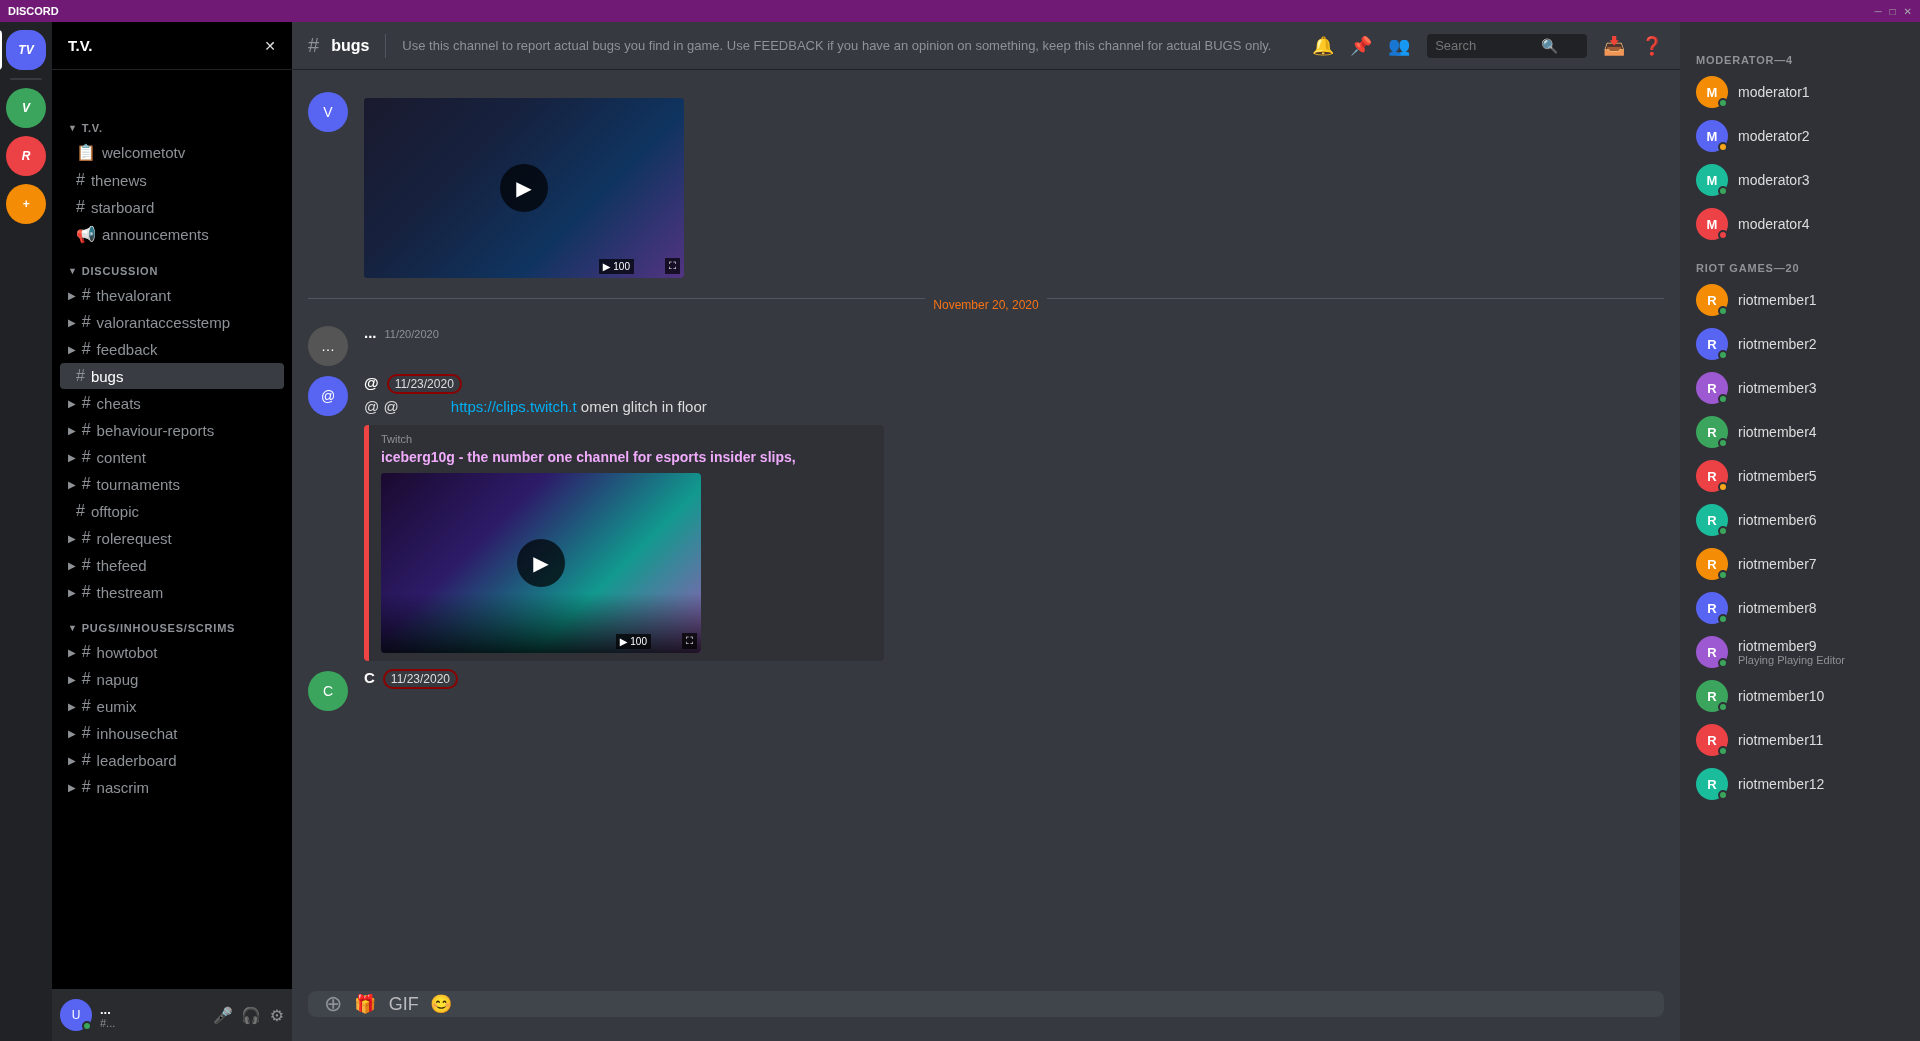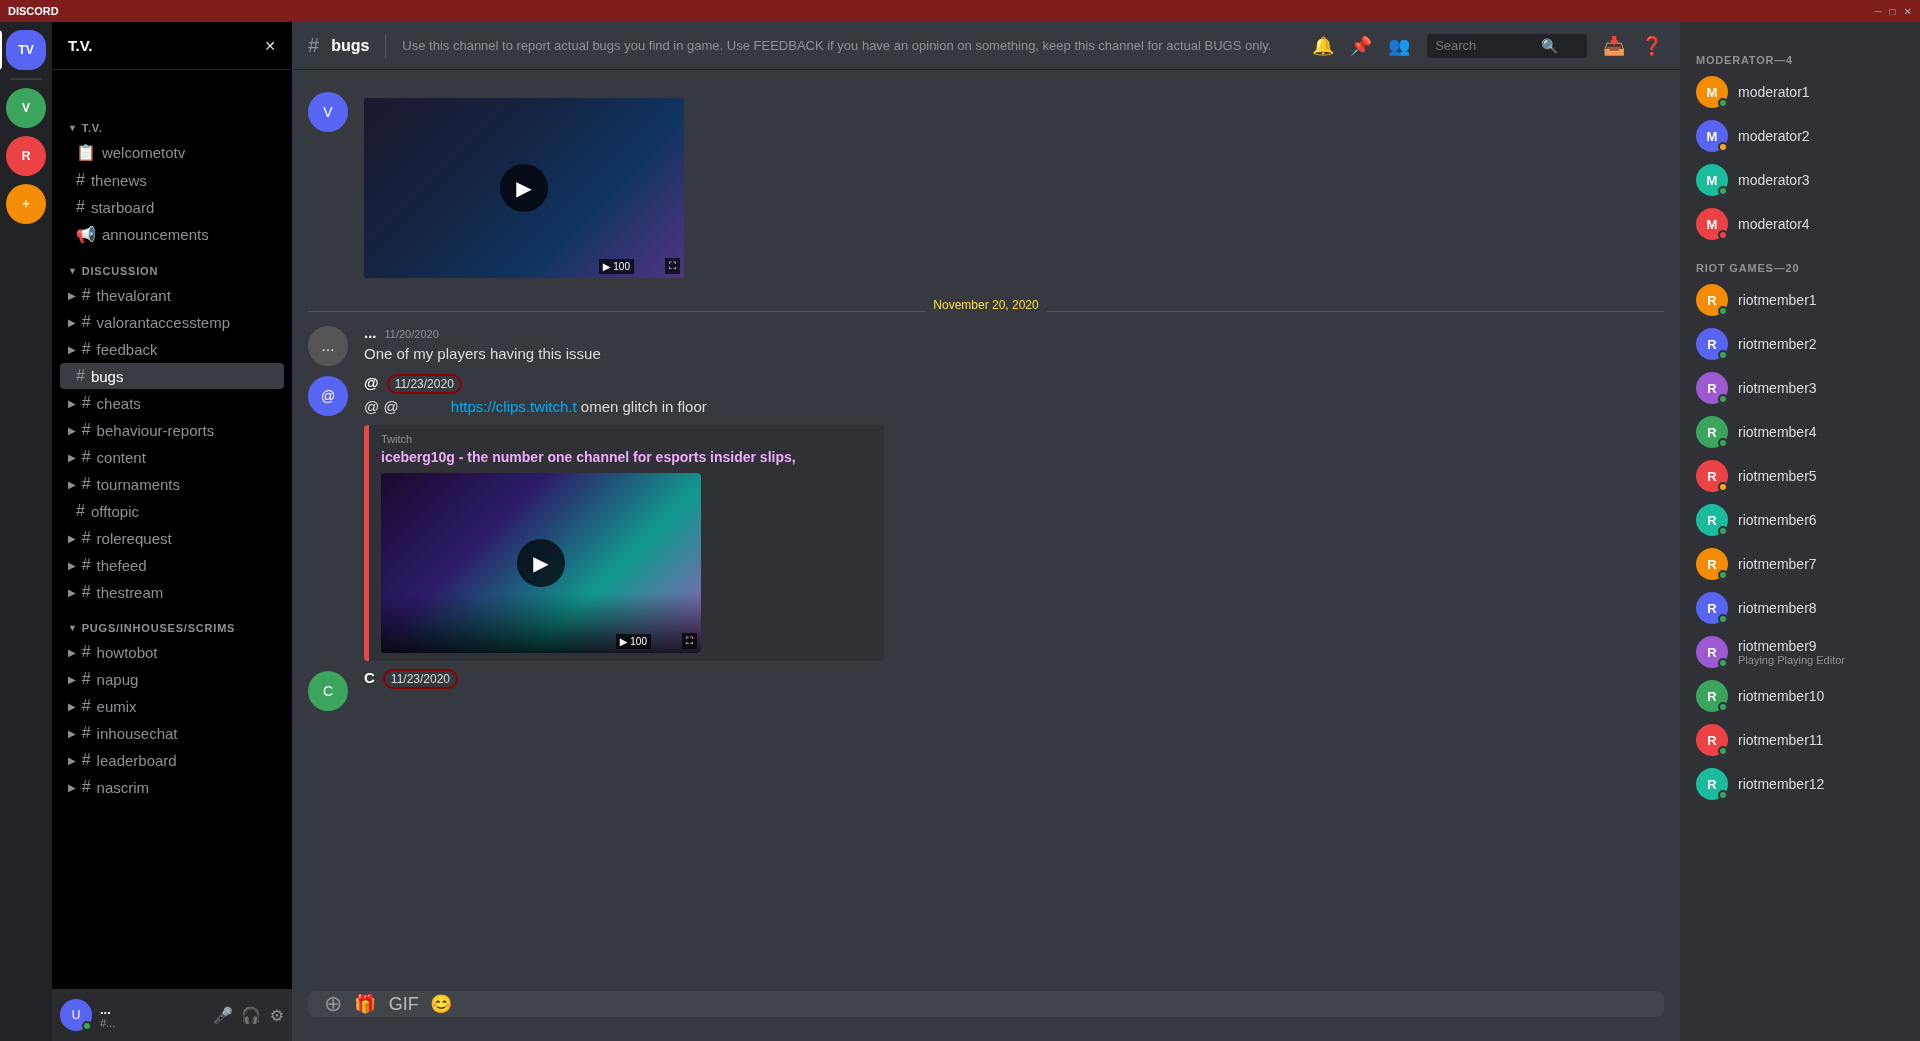--- a/index.html
+++ b/index.html
@@ -1,21 +1,21 @@
 <!DOCTYPE html>
 <html><head>
   <meta charset="utf-8">
   <style>
     * { margin: 0; padding: 0; box-sizing: border-box; }
     body { font-family: 'Whitney', 'Helvetica Neue', Arial, sans-serif; background: #36393f; color: #dcddde; display: flex; flex-direction: column; height: 1041px; width: 1920px; overflow: hidden; font-size: 14px; }
 
     
     .titlebar {
       height: 22px;
-      background: #7f1d1d;
+      background: #701a75;
       display: flex;
       align-items: center;
       justify-content: space-between;
       padding: 0 8px;
       flex-shrink: 0;
     }
     .titlebar-left { display: flex; align-items: center; gap: 6px; }
     .titlebar-logo { color: #fff; font-size: 11px; font-weight: bold; }
     .titlebar-controls { display: flex; gap: 8px; }
     .titlebar-btn { color: #aaa; font-size: 10px; cursor: pointer; }
@@ -35,20 +35,21 @@
       flex-shrink: 0;
     }
     .server-icon {
       width: 40px; height: 40px;
       border-radius: 50%;
       background: #5865f2;
       display: flex; align-items: center; justify-content: center;
       color: #fff; font-size: 12px; font-weight: bold;
       cursor: pointer;
       position: relative;
+      font-style: italic;
     }
     .server-icon.active { border-radius: 16px; }
     .server-icon.active::before {
       content: '';
       position: absolute;
       left: -8px;
       width: 4px; height: 40px;
       background: #fff;
       border-radius: 0 4px 4px 0;
     }
@@ -156,24 +157,24 @@
     }
     .search-input { background: none; border: none; color: #8e9297; font-size: 13px; outline: none; width: 100px; }
     .search-icon { color: #8e9297; font-size: 14px; }
 
     
     .messages-area { flex: 1; overflow-y: auto; padding: 16px 0; display: flex; flex-direction: column; }
     .messages-area::-webkit-scrollbar { width: 8px; }
     .messages-area::-webkit-scrollbar-thumb { background: #202225; border-radius: 4px; }
 
     .date-divider {
-      display: flex; align-items: flex-end;
+      display: flex; align-items: flex-start;
       padding: 8px 16px;
       gap: 8px;
-      color: #fde047;
+      color: #f97316;
       font-size: 12px;
     }
     .date-divider::before, .date-divider::after {
       content: ''; flex: 1; height: 1px; background: #4f5660;
     }
 
     .message-group { padding: 4px 16px; display: flex; gap: 16px; }
     .msg-avatar { width: 40px; height: 40px; border-radius: 50%; flex-shrink: 0; margin-top: 2px; }
     .msg-body { flex: 1; }
     .msg-header { display: flex; align-items: baseline; gap: 8px; margin-bottom: 2px; }
@@ -504,21 +505,20 @@
         <span>November 20, 2020</span>
       </div>
 
       <div class="message-group">
         <div style="width:40px;height:40px;border-radius:50%;background:#555;display:flex;align-items:center;justify-content:center;color:#fff;font-size:14px;flex-shrink:0;margin-top:2px;">…</div>
         <div class="msg-body">
           <div class="msg-header">
             <span class="msg-username">...</span>
             <span class="msg-time">11/20/2020</span>
           </div>
-          <div class="msg-text">One of my players having this issue</div>
         </div>
       </div>
 
 
       <div class="message-group">
         <div style="width:40px;height:40px;border-radius:50%;background:#5865f2;display:flex;align-items:center;justify-content:center;color:#fff;font-size:14px;flex-shrink:0;margin-top:2px;">@</div>
         <div class="msg-body">
           <div class="msg-header">
             <span class="msg-username">@</span>
             <span style="display:inline-block;border:2px solid #8b0000;border-radius:12px;padding:1px 6px;font-size:12px;color:#dcddde;">11/23/2020</span>

